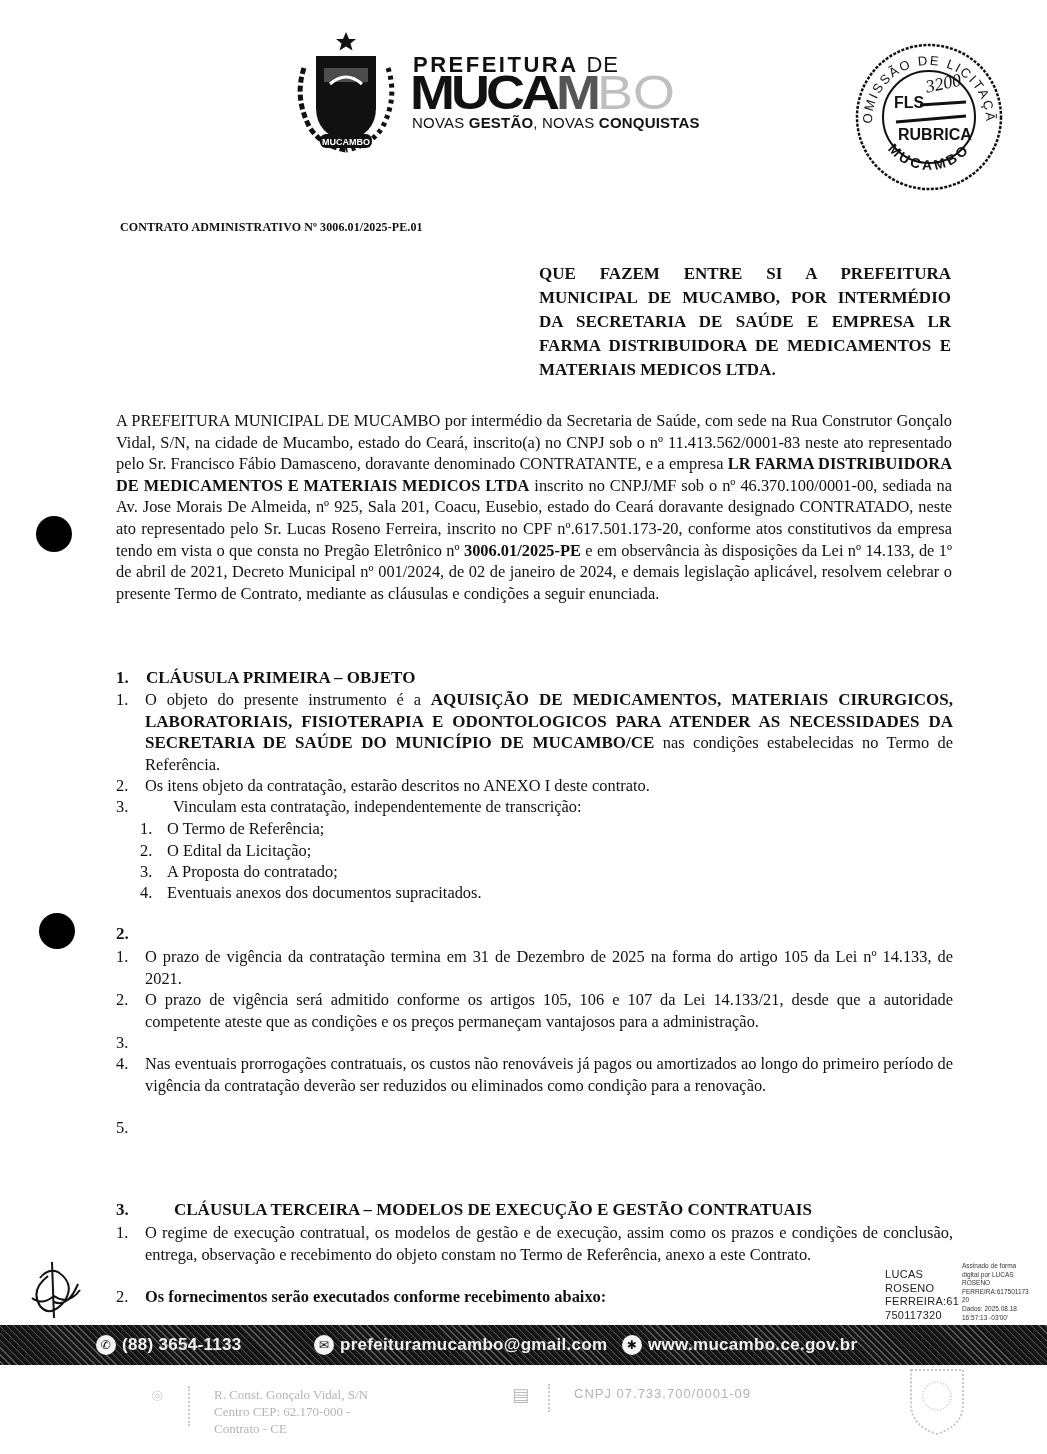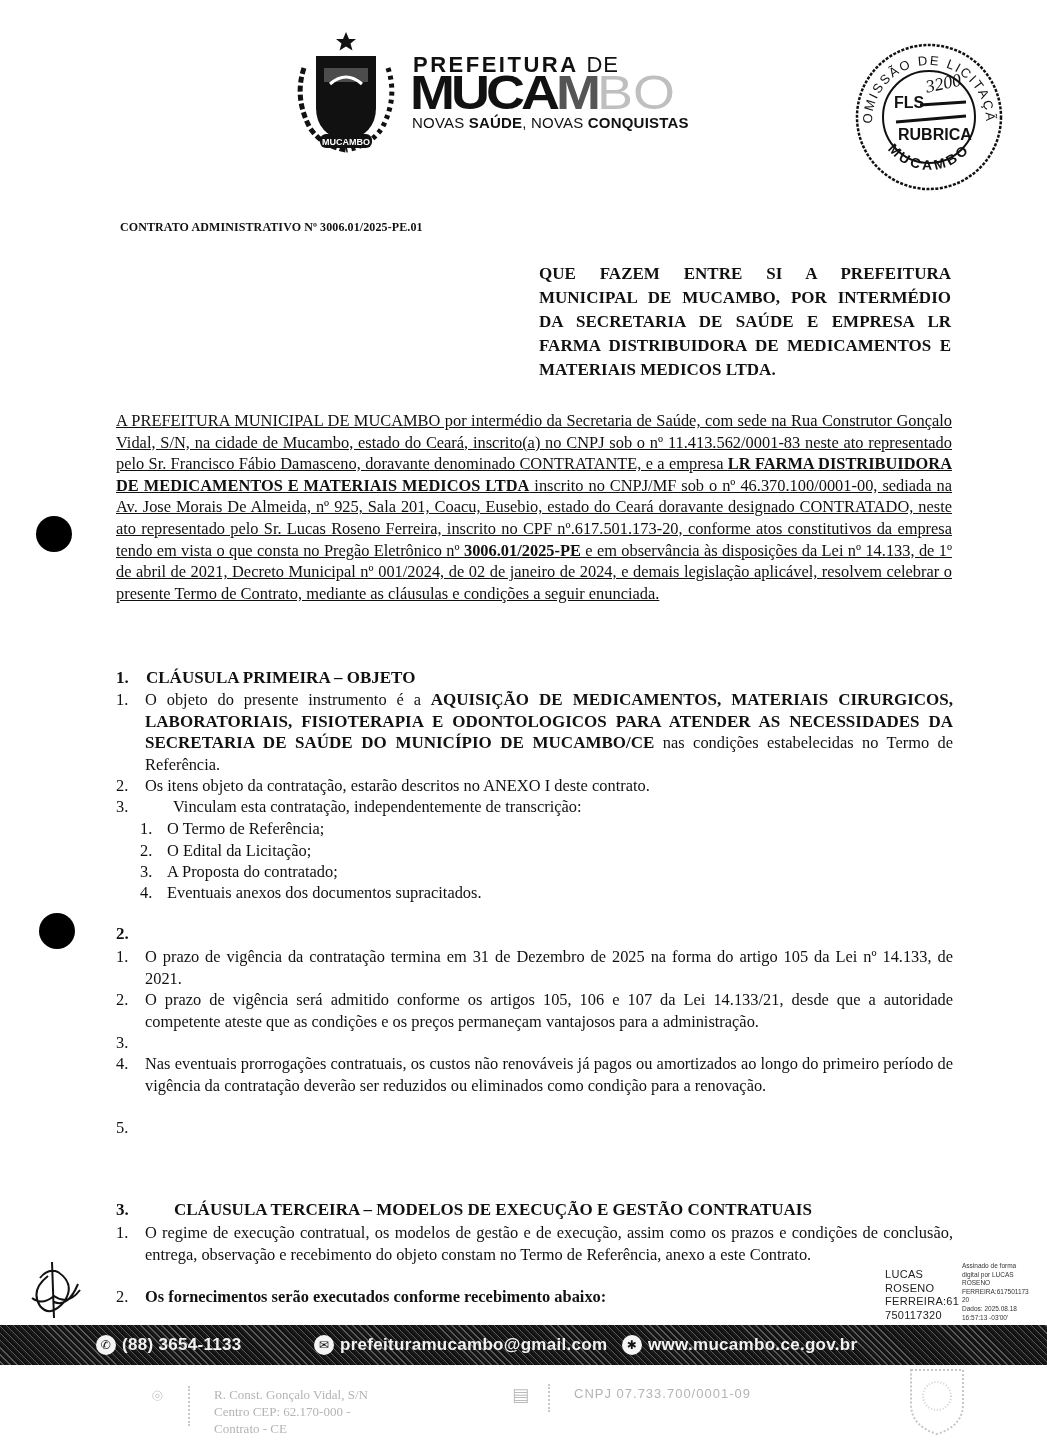--- a/index.html
+++ b/index.html
@@ -27,21 +27,21 @@
     
     .stamp { left: 850px; top: 42px; width: 158px; height: 150px; }
 
     
     .doc-title { left: 120px; top: 220px; font-size: 12px; font-weight: 700; letter-spacing: 0.1px; }
 
     .ementa { left: 539px; top: 262px; width: 412px; font-size: 17px; font-weight: 700;
       line-height: 24px; text-align: justify; text-align-last: left; text-transform: uppercase; }
 
     
-    .body-text { font-size: 16.4px; line-height: 21.6px; text-align: justify; text-decoration: underline; }
+    .body-text { font-size: 16.4px; line-height: 21.6px; text-align: justify; }
     .preamble { left: 116px; top: 410px; width: 836px; }
 
     .sec-head { font-size: 17px; font-weight: 700; }
     .num { position: absolute; }
     .item { position: absolute; left: 145px; width: 808px; }
 
     .bullet-dot { width: 36px; height: 36px; border-radius: 50%; background: #000; }
 
     
     .sig-name { left: 885px; top: 1268px; font-family: "Liberation Sans", "DejaVu Sans", sans-serif;
@@ -81,21 +81,21 @@
   <path d="M40 56 q16 -14 32 0" stroke="#fff" stroke-width="3" fill="none"></path>
   <rect x="30" y="106" width="52" height="14" rx="6" fill="#111"></rect>
   <text x="56" y="117" font-size="9" font-weight="700" fill="#fff" text-anchor="middle" font-family="Liberation Sans, sans-serif">MUCAMBO</text>
 </svg>
 
 <div class="abs logo-top">
   <span>PREFEITURA</span>
   <span class="de">DE</span>
 </div>
 <div class="abs logo-big"><span>MUCA</span><span class="mid">M</span><span class="faded">BO</span></div>
-<div class="abs logo-tag"><span>NOVAS </span><b>SAÚDE</b><span>, NOVAS </span><b>CONQUISTAS</b></div>
+<div class="abs logo-tag"><span>NOVAS </span><b>GESTÃO</b><span>, NOVAS </span><b>CONQUISTAS</b></div>
 
 <svg class="abs stamp" viewBox="0 0 158 150">
   <defs>
     <path id="ringTop" d="M22 80 A57 57 0 0 1 136 80"></path>
     <path id="ringBot" d="M32 98 A52 52 0 0 0 126 98"></path>
   </defs>
   <circle cx="79" cy="75" r="72" fill="none" stroke="#111" stroke-width="2.5" stroke-dasharray="3 1.5"></circle>
   <circle cx="79" cy="75" r="46" fill="none" stroke="#111" stroke-width="2"></circle>
   <text font-size="13" font-family="Liberation Sans, sans-serif" fill="#111" letter-spacing="2">
     <textPath href="#ringTop" startOffset="50%" text-anchor="middle">COMISSÃO DE LICITAÇÃO</textPath>

